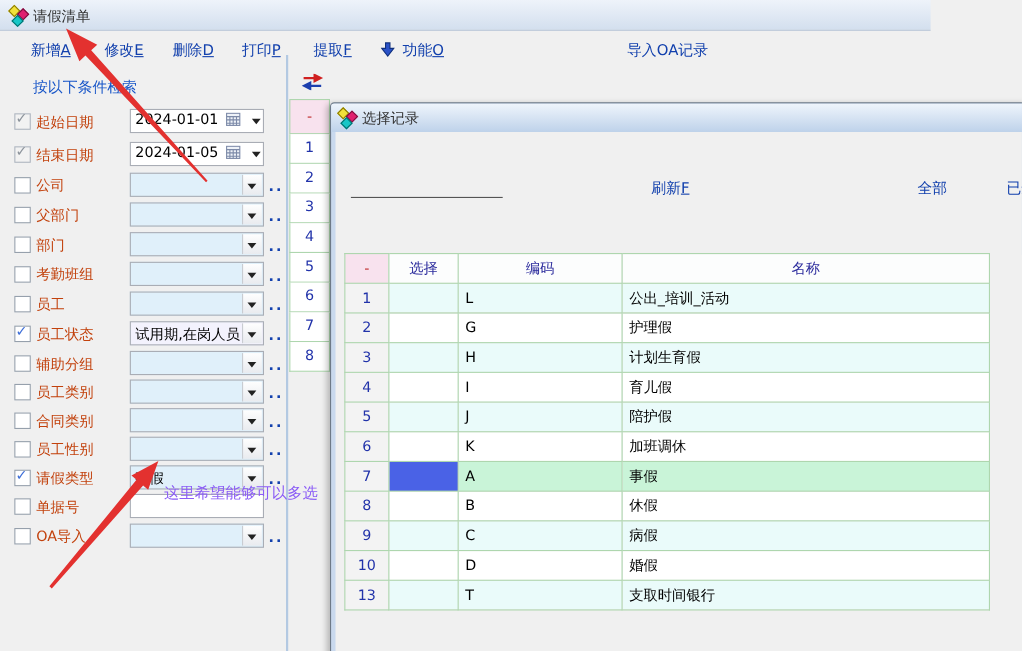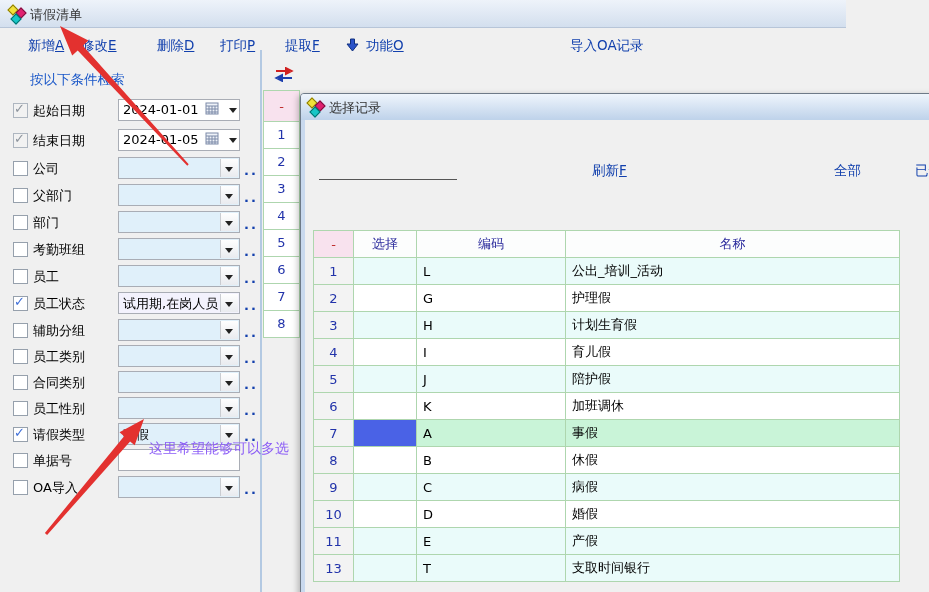--- a/index.html
+++ b/index.html
@@ -19,21 +19,21 @@
   .tlink{position:absolute;top:37px;color:#1240ad;font-size:13.5px;cursor:pointer;white-space:nowrap;}
   .tlink u{text-decoration:underline;}
   .fn-arrow{position:absolute;left:346px;top:38px;width:13px;height:14px;}
   
   .phead{position:absolute;left:30px;top:71px;color:#1856c8;font-size:13.5px;}
   .prow{position:absolute;left:0;width:260px;height:24px;}
   .cb{position:absolute;left:13px;top:3px;width:13px;height:13px;border:1px solid #96a0ac;background:#fff;}
   .cb.checked::after{content:"✓";position:absolute;left:0;top:-3px;font-size:13px;font-weight:bold;color:#3f6fd8;}
   .cb.dis{background:#f2f2f2;border-color:#aeb6c0;}
   .cb.dis::after{color:#8d949c;}
-  .plabel{position:absolute;left:33px;top:2px;color:#000000;}
+  .plabel{position:absolute;left:33px;top:2px;color:#c2410c;}
   .field{position:absolute;left:118px;top:-1px;width:122px;height:22px;border:1px solid #a9adb5;box-sizing:border-box;background:#fff;}
   .field .fval{position:absolute;left:4px;top:2px;right:20px;overflow:hidden;white-space:nowrap;color:#000;}
   .dd{background:#e0f0fa;}
   .dd.lav{background:#f3f2fd;}
   .ddbtn{position:absolute;right:1px;top:1px;bottom:1px;width:17px;
      background:linear-gradient(#fefefe,#e9ebef);border-left:1px solid #c9ccd1;}
   .tri{position:absolute;left:4px;top:8px;width:0;height:0;
      border-left:4px solid transparent;border-right:4px solid transparent;border-top:5px solid #222;}
   .dateicons{position:absolute;right:2px;top:2px;width:32px;height:16px;}
   .dateicons .tri{left:24px;top:6px;}
@@ -83,21 +83,21 @@
 <div class="titlebar">
   <span class="wicon diamonds">
       <i class="dy"></i>
       <i class="dm"></i>
       <i class="dc"></i>
     </span>
   <span class="wtitle">请假清单</span>
 </div>
 
 <span class="tlink" style="left:28px"><span>新增</span><u>A</u></span>
-<span class="tlink" style="left:81px"><span>修改</span><u>E</u></span>
+<span class="tlink" style="left:95px"><span>修改</span><u>E</u></span>
 <span class="tlink" style="left:157px"><span>删除</span><u>D</u></span>
 <span class="tlink" style="left:220px"><span>打印</span><u>P</u></span>
 <span class="tlink" style="left:285px"><span>提取</span><u>F</u></span>
 <svg class="fn-arrow" viewBox="0 0 13 14">
     <path d="M4.5 1 h4 v5 h3.5 L6.5 13 1 6 h3.5 Z" fill="#2a52c8" stroke="#10307e" stroke-width="1"></path>
   </svg>
 <span class="tlink" style="left:366px"><span>功能</span><u>O</u></span>
 <span class="tlink" style="left:570px">导入OA记录</span>
 
 <div class="phead">按以下条件检索</div>
@@ -372,26 +372,20 @@
             <td class="c-code">C</td>
             <td class="c-name">病假</td>
           </tr>
       <tr>
             <td class="c-num">10</td>
             <td class="c-sel"></td>
             <td class="c-code">D</td>
             <td class="c-name">婚假</td>
           </tr>
       <tr class="alt">
-            <td class="c-num">11</td>
-            <td class="c-sel"></td>
-            <td class="c-code">E</td>
-            <td class="c-name">产假</td>
-          </tr>
-      <tr class="alt">
             <td class="c-num">13</td>
             <td class="c-sel"></td>
             <td class="c-code">T</td>
             <td class="c-name">支取时间银行</td>
           </tr>
     </tbody>
       </table>
   </div>
 </div>
 

